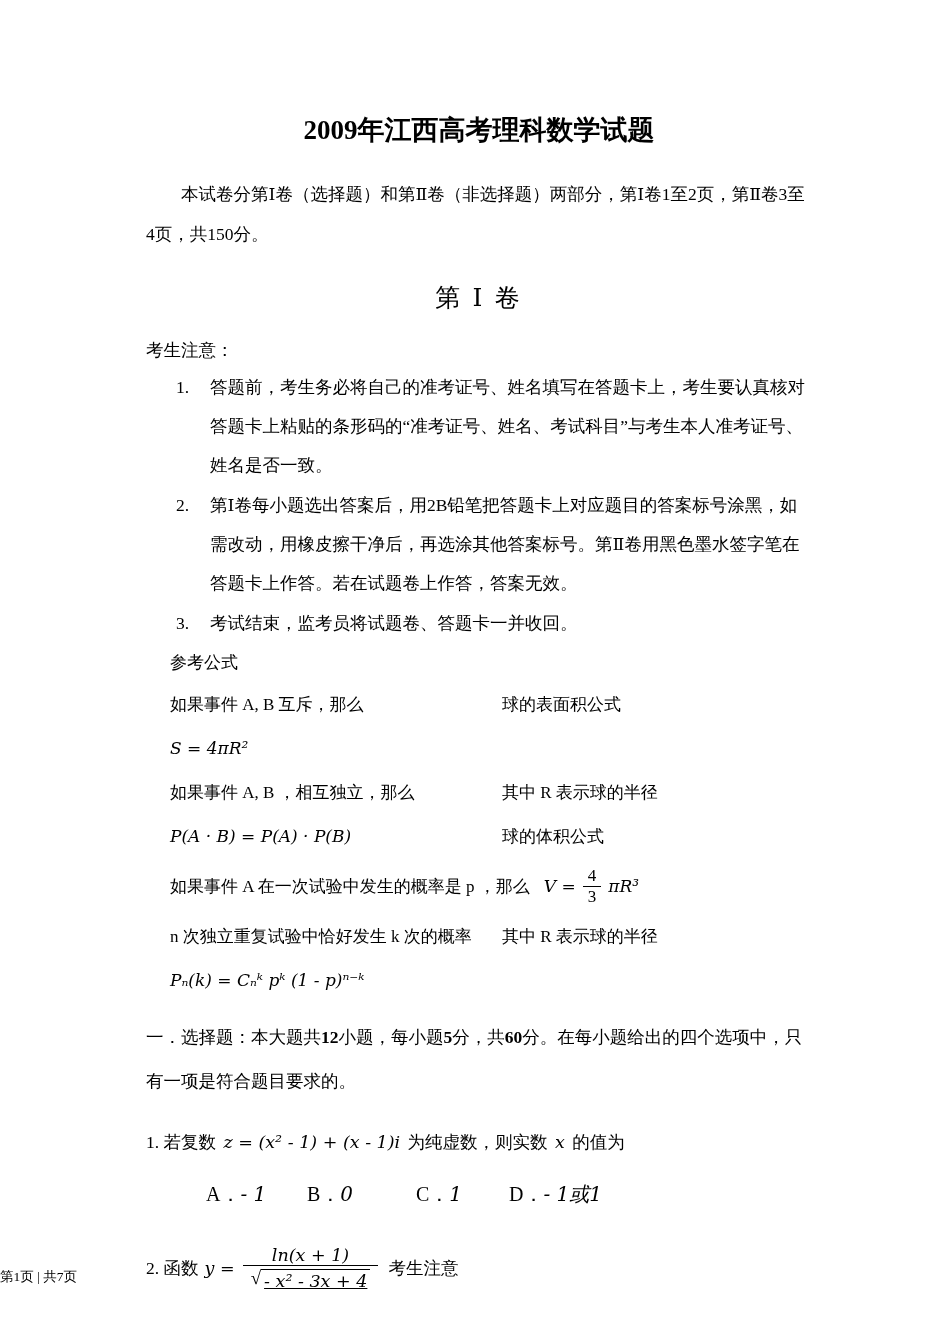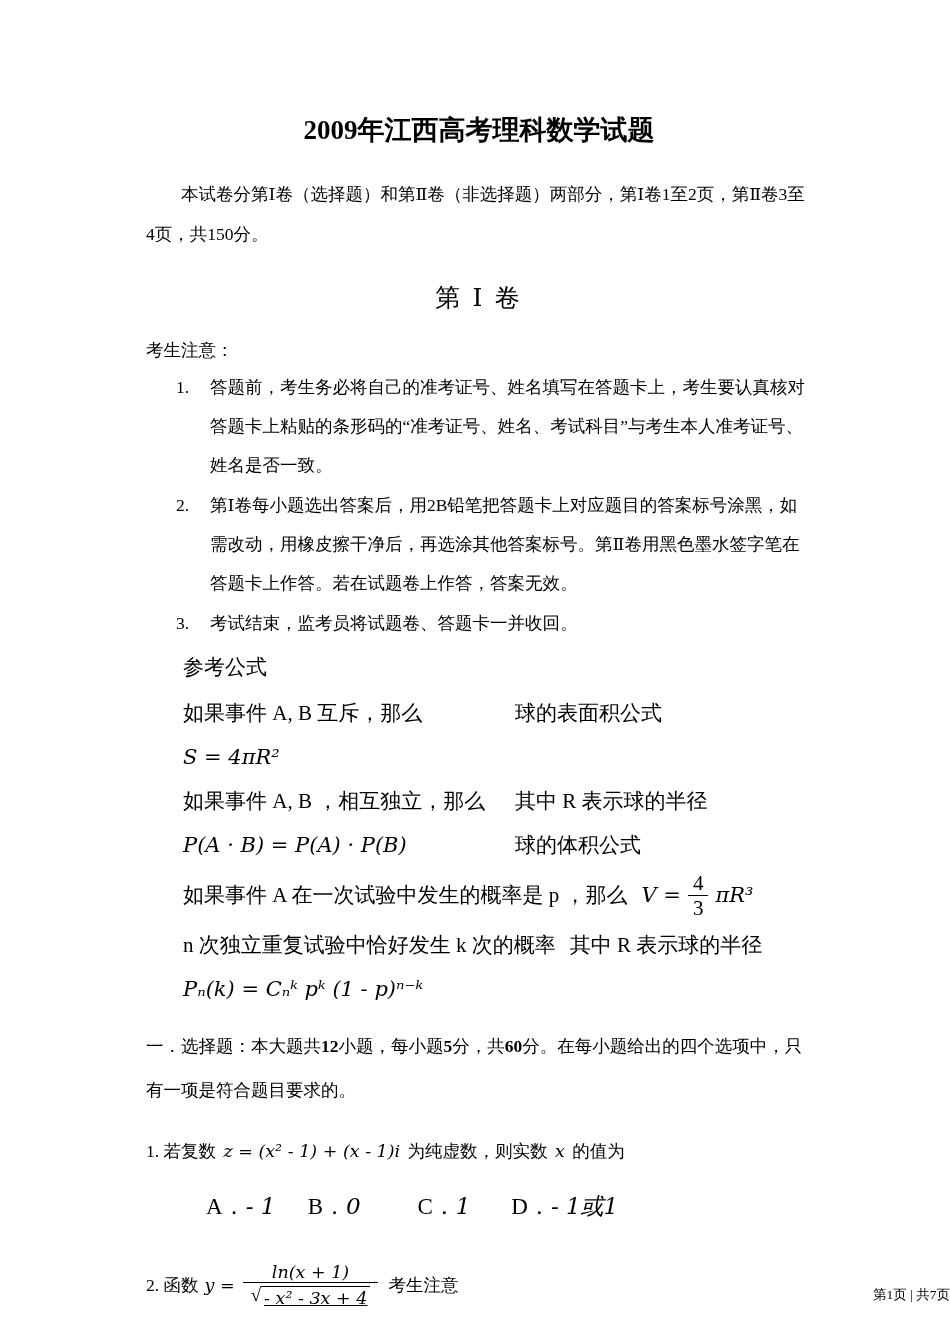--- a/index.html
+++ b/index.html
@@ -16,54 +16,54 @@
   .intro { font-size:17.5px; line-height:2.3; text-indent:2em; margin:0; }
 
   .part-heading { font-size:25px; font-weight:400; text-align:center; margin:26px 0 24px 0; letter-spacing:3px; }
 
   .notice-heading { font-size:17.5px; margin:0 0 6px 0; }
 
   .notice-item { display:flex; font-size:17.5px; line-height:2.25; margin-left:30px; }
   .notice-num { flex:none; width:34px; }
   .notice-text { flex:1; }
 
-  .formulas { margin-left:37px; font-size:21px; }
+  .formulas { margin-left:24px; font-size:17px; }
   .formulas-heading { line-height:2.3; }
   .f-row { display:flex; align-items:center; min-height:44px; }
   .f-left { flex:none; min-width:332px; padding-right:14px; box-sizing:border-box; }
   .f-right {}
   .math { font-style:italic; font-family:"DejaVu Serif","Liberation Serif",serif; }
 
   .frac { display:inline-flex; flex-direction:column; align-items:center; line-height:1.15; vertical-align:middle; margin:0 4px; }
   .frac .num { padding:0 5px; text-align:center; }
   .frac .den { border-top:1.5px solid #000; padding:0 5px; text-align:center; }
   .f-vformula { display:inline-flex; align-items:center; gap:3px; }
   .f-row-v { min-height:56px; }
 
   .section-one { font-size:17.5px; line-height:2.5; margin-top:14px; }
   .b { font-weight:bold; }
 
   .q-line { font-size:17.5px; line-height:2.5; margin-top:10px; }
   .q-line .math { padding:0 3px; }
 
-  .options { margin:6px 0 10px 60px; font-size:23px; line-height:2.3; }
+  .options { margin:6px 0 10px 60px; font-size:20px; line-height:2.3; }
   .opt { display:inline-block; }
   .opt:nth-child(1) { width:96px; }
   .opt:nth-child(2) { width:104px; }
   .opt:nth-child(3) { width:88px; }
 
   .q2-line { display:flex; align-items:center; font-size:17.5px; margin-top:28px; }
   .q2-lhs { margin:0 4px 0 6px; }
   .bigfrac { font-size:17.5px; }
   .bigfrac .den-wrap { border-top:1.5px solid #000; display:flex; align-items:flex-start; padding:3px 8px 0 8px; }
   .sqrt-sign { font-style:normal; font-size:19px; transform:translateY(-2px); }
   .radicand { border-top:1.5px solid #000; padding:1px 3px 0 3px;text-decoration:underline; }
   .q2-suffix { margin-left:6px; }
 
-  .footer { position:absolute; left:0; right:0; bottom:40px; text-align:right; font-size:13.5px; }
+  .footer { position:absolute; left:0; right:0; bottom:58px; text-align:left; font-size:13.5px; }
 </style>
 </head>
 <body>
 
 <div class="page">
 
   <h1 class="title">2009年江西高考理科数学试题</h1>
 
   <p class="intro">本试卷分第Ⅰ卷（选择题）和第Ⅱ卷（非选择题）两部分，第Ⅰ卷1至2页，第Ⅱ卷3至4页，共150分。</p>
 

